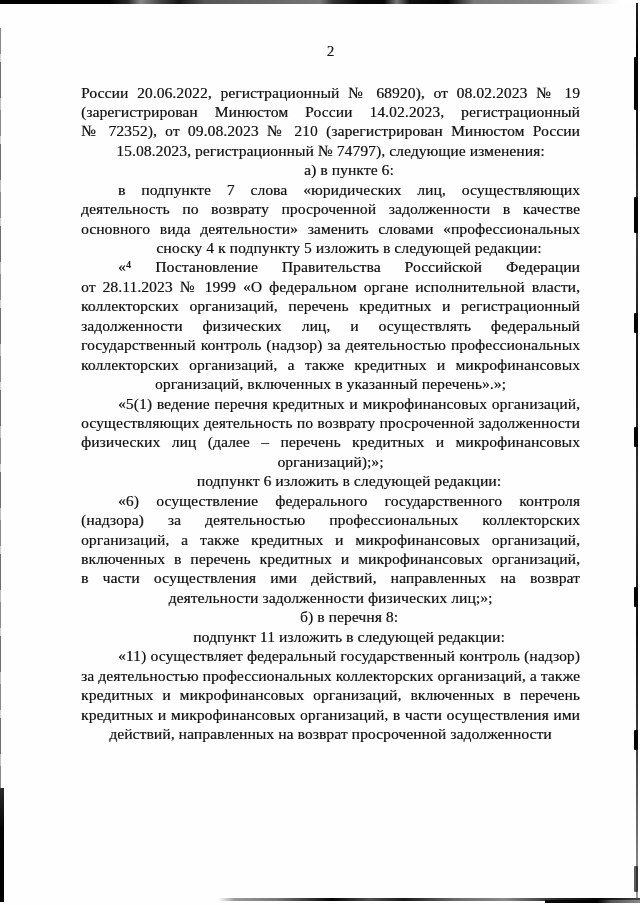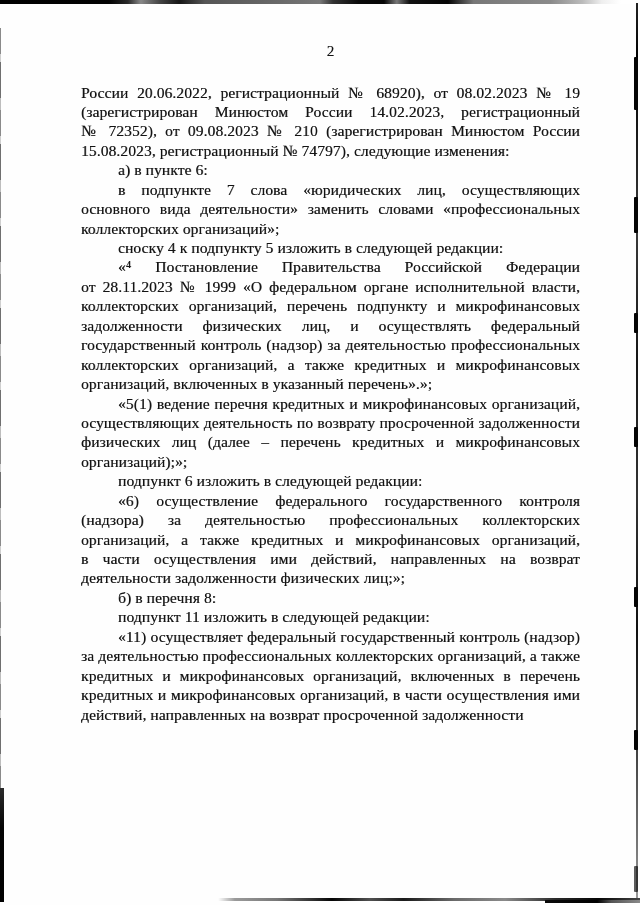--- a/index.html
+++ b/index.html
@@ -33,21 +33,21 @@
     line-height: 19px;
     text-align: center;
     font-size: 15px;
   }
   .page-number-gap { height: 21.5px; }
   .line {
     height: 19.45px;
     line-height: 19.45px;
     white-space: normal;
     overflow: hidden;
-    text-align: left;
+    text-align: center;
   }
   .line.justify {
     text-align: justify;
     text-align-last: justify;
     font-family: Liberation Serif, serif;
   }
   .line.indent { padding-left: 37px; }
 
   
   .scan-top {
@@ -115,38 +115,39 @@
   <div class="text-block">
     <div class="page-number">2</div>
     <div class="page-number-gap"></div>
     <div>
         <div class="line justify">России 20.06.2022, регистрационный № 68920), от 08.02.2023 № 19</div>
         <div class="line justify">(зарегистрирован Минюстом России 14.02.2023, регистрационный</div>
         <div class="line justify">№ 72352), от 09.08.2023 № 210 (зарегистрирован Минюстом России</div>
         <div class="line">15.08.2023, регистрационный № 74797), следующие изменения:</div>
         <div class="line indent">а) в пункте 6:</div>
         <div class="line indent justify">в подпункте 7 слова «юридических лиц, осуществляющих</div>
+        <div class="line justify">деятельность по возврату просроченной задолженности в качестве</div>
         <div class="line justify">основного вида деятельности» заменить словами «профессиональных</div>
-        <div class="line">коллекторских организаций»;</div>
         <div class="line indent">сноску 4 к подпункту 5 изложить в следующей редакции:</div>
         <div class="line indent justify">«⁴ Постановление Правительства Российской Федерации</div>
         <div class="line justify">от 28.11.2023 № 1999 «О федеральном органе исполнительной власти,</div>
-        <div class="line justify">коллекторских организаций, перечень подпункту и микрофинансовых</div>
+        <div class="line justify">коллекторских организаций, перечень кредитных и регистрационный</div>
         <div class="line justify">задолженности физических лиц, и осуществлять федеральный</div>
         <div class="line justify">государственный контроль (надзор) за деятельностью профессиональных</div>
         <div class="line justify">коллекторских организаций, а также кредитных и микрофинансовых</div>
         <div class="line">организаций, включенных в указанный перечень».»;</div>
         <div class="line indent justify">«5(1) ведение перечня кредитных и микрофинансовых организаций,</div>
         <div class="line justify">осуществляющих деятельность по возврату просроченной задолженности</div>
         <div class="line justify">физических лиц (далее – перечень кредитных и микрофинансовых</div>
         <div class="line">организаций);»;</div>
         <div class="line indent">подпункт 6 изложить в следующей редакции:</div>
         <div class="line indent justify">«6) осуществление федерального государственного контроля</div>
         <div class="line justify">(надзора) за деятельностью профессиональных коллекторских</div>
         <div class="line justify">организаций, а также кредитных и микрофинансовых организаций,</div>
+        <div class="line justify">включенных в перечень кредитных и микрофинансовых организаций,</div>
         <div class="line justify">в части осуществления ими действий, направленных на возврат</div>
         <div class="line">деятельности задолженности физических лиц;»;</div>
         <div class="line indent">б) в перечня 8:</div>
         <div class="line indent">подпункт 11 изложить в следующей редакции:</div>
         <div class="line indent justify">«11) осуществляет федеральный государственный контроль (надзор)</div>
         <div class="line justify">за деятельностью профессиональных коллекторских организаций, а также</div>
         <div class="line justify">кредитных и микрофинансовых организаций, включенных в перечень</div>
         <div class="line justify">кредитных и микрофинансовых организаций, в части осуществления ими</div>
         <div class="line">действий, направленных на возврат просроченной задолженности</div>
       </div>

